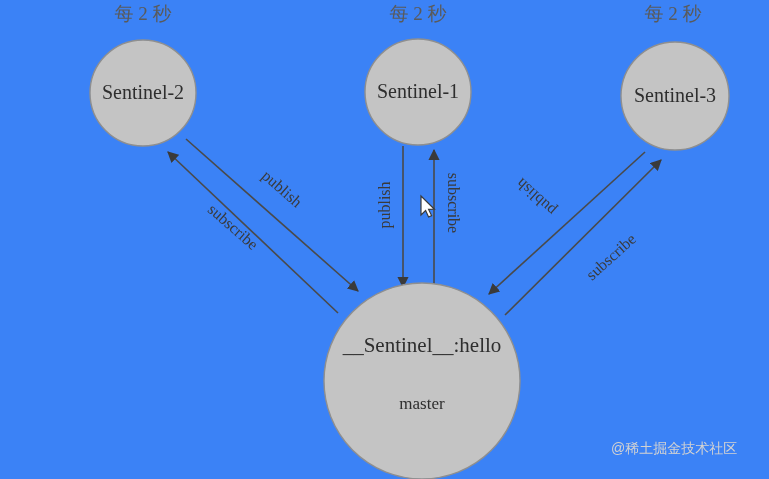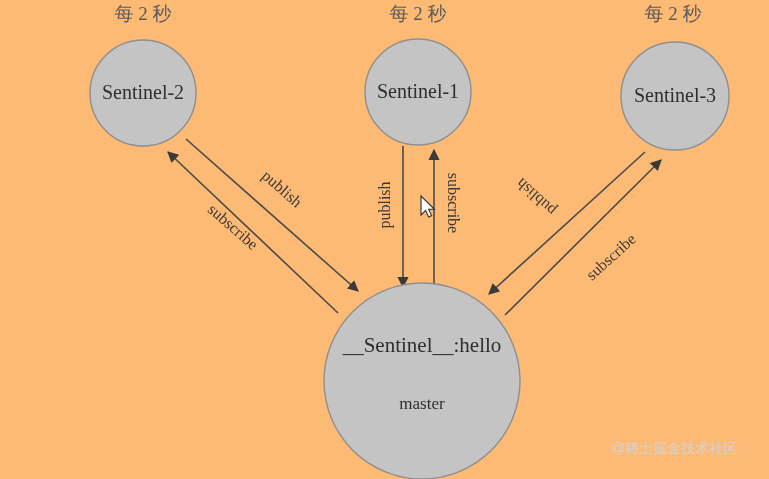--- a/index.html
+++ b/index.html
@@ -4,21 +4,21 @@
 <style>
   html, body {
     margin: 0;
     padding: 0;
     background: #ffffff;
   }
   #canvas {
     position: relative;
     width: 769px;
     height: 479px;
-    background: #fdba74;
+    background: #3b82f6;
     overflow: hidden;
     font-family: "Liberation Serif", "DejaVu Serif", serif;
   }
   #diagram-svg {
     position: absolute;
     top: 0;
     left: 0;
     width: 769px;
     height: 479px;
   }

